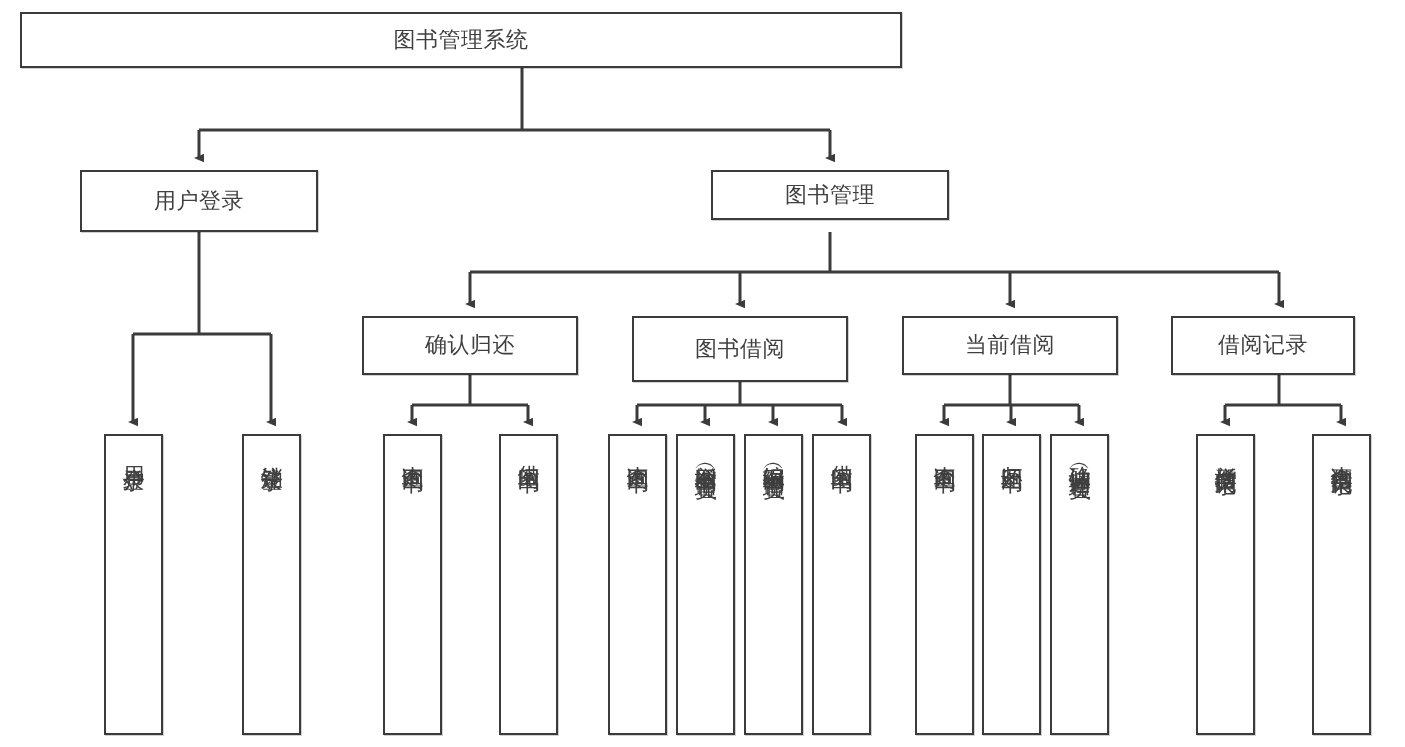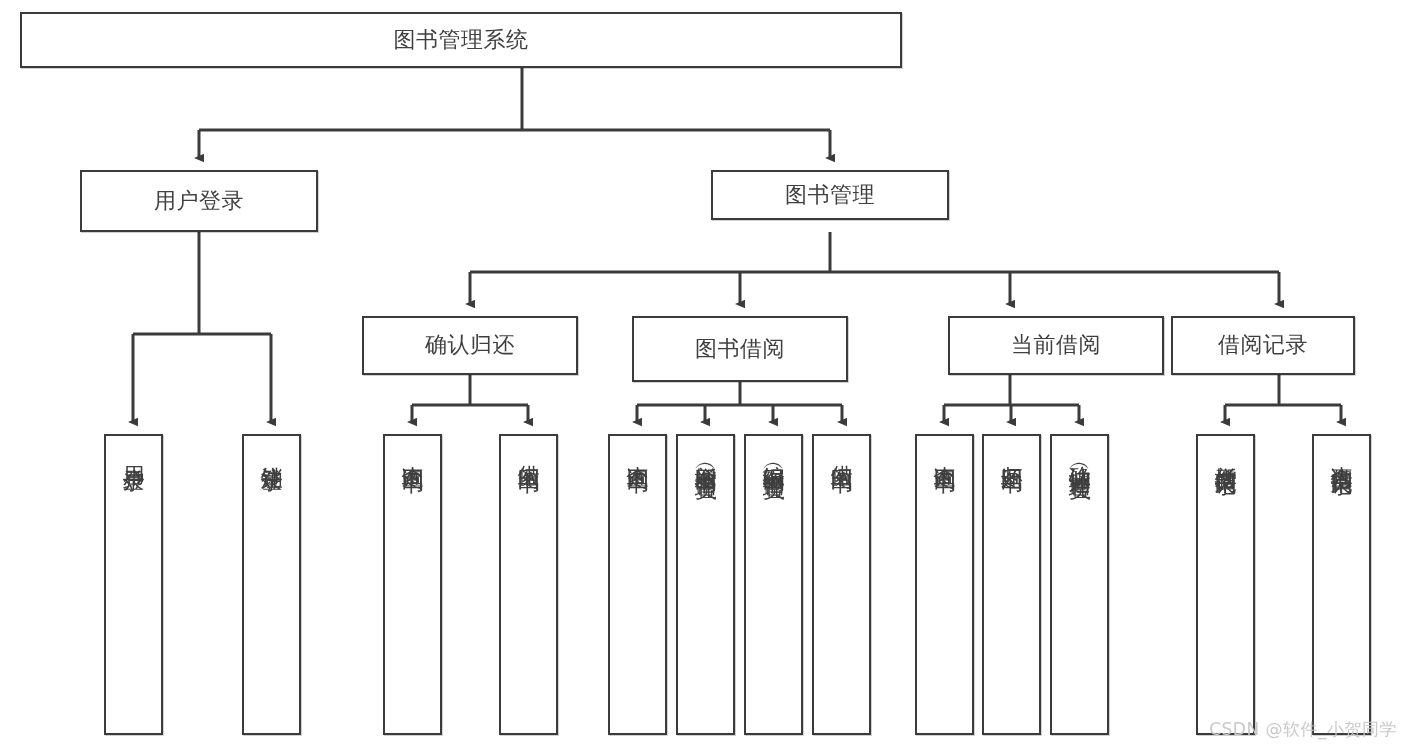--- a/index.html
+++ b/index.html
@@ -142,21 +142,21 @@
   </div>
 
   <div class="node horizontal level-3" style="left:362px; top:316px; width:216px; height:59px;">
     <span class="label">确认归还</span>
   </div>
 
   <div class="node horizontal level-3" style="left:632px; top:316px; width:216px; height:66px;">
     <span class="label">图书借阅</span>
   </div>
 
-  <div class="node horizontal level-3" style="left:902px; top:316px; width:216px; height:59px;margin-left:46px;">
+  <div class="node horizontal level-3" style="left:902px; top:316px; width:216px; height:59px;">
     <span class="label">当前借阅</span>
   </div>
 
   <div class="node horizontal level-3" style="left:1171px; top:316px; width:184px; height:59px;">
     <span class="label">借阅记录</span>
   </div>
 
   <div class="node vertical" style="left:104px; top:434px; width:59px; height:301px;">
     <span class="label">用户登录</span>
   </div>
@@ -202,15 +202,14 @@
   </div>
 
   <div class="node vertical" style="left:1196px; top:434px; width:59px; height:301px;">
     <span class="label">新增借阅记录</span>
   </div>
 
   <div class="node vertical" style="left:1312px; top:434px; width:59px; height:301px;">
     <span class="label">查询借阅记录</span>
   </div>
 
-  <div id="watermark">CSDN @软件_小贺同学</div>
 
 </div>
 
 </body></html>

